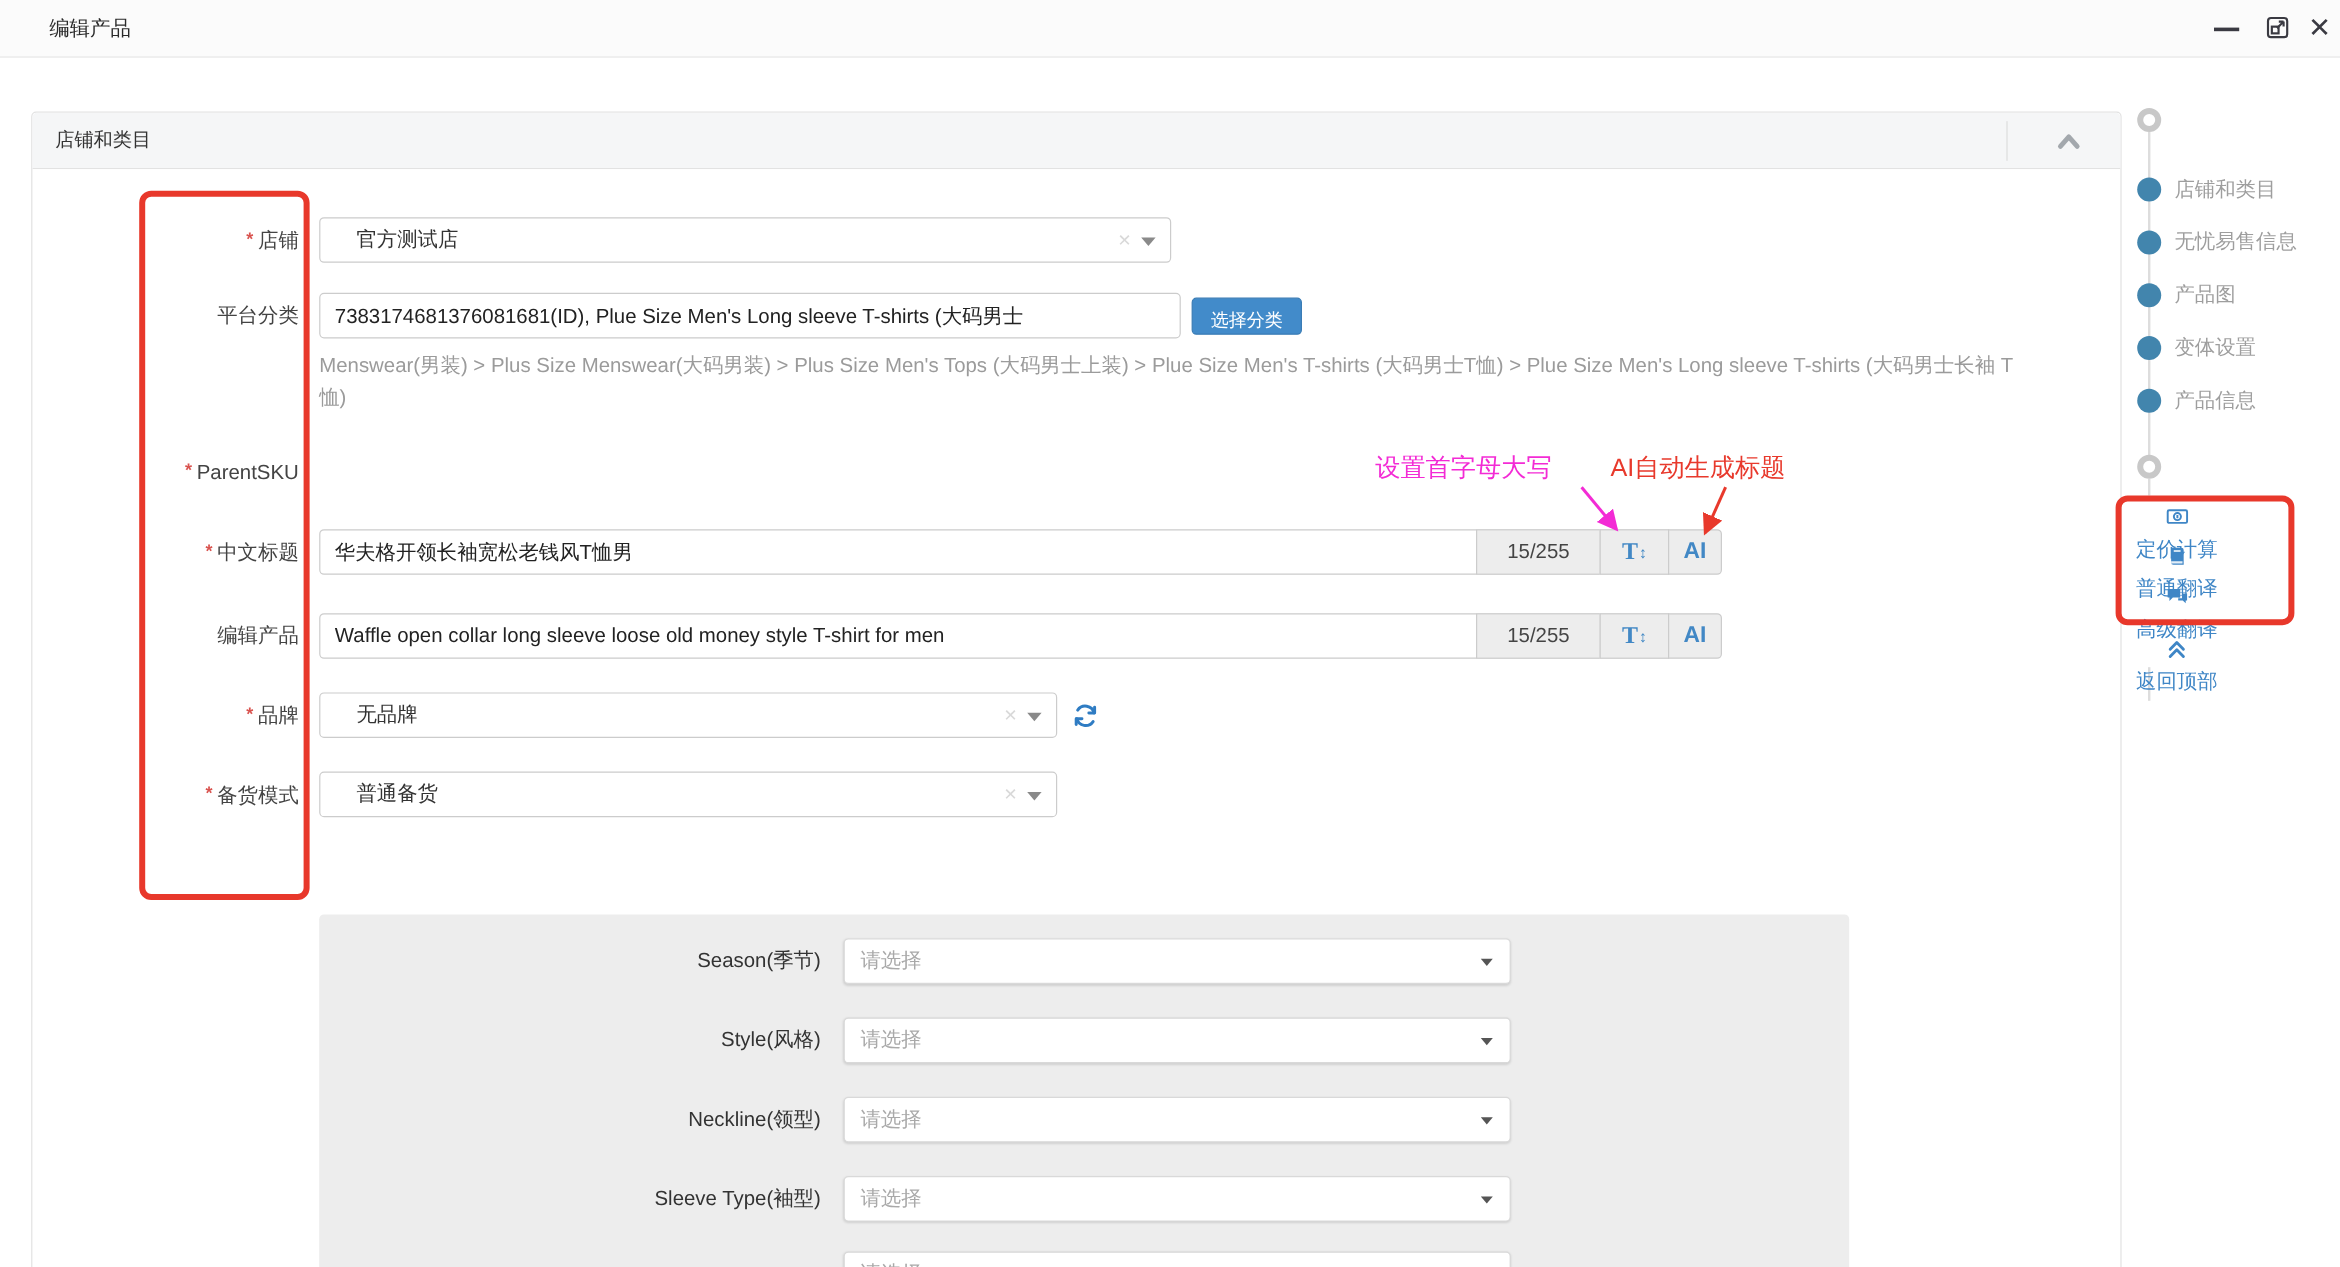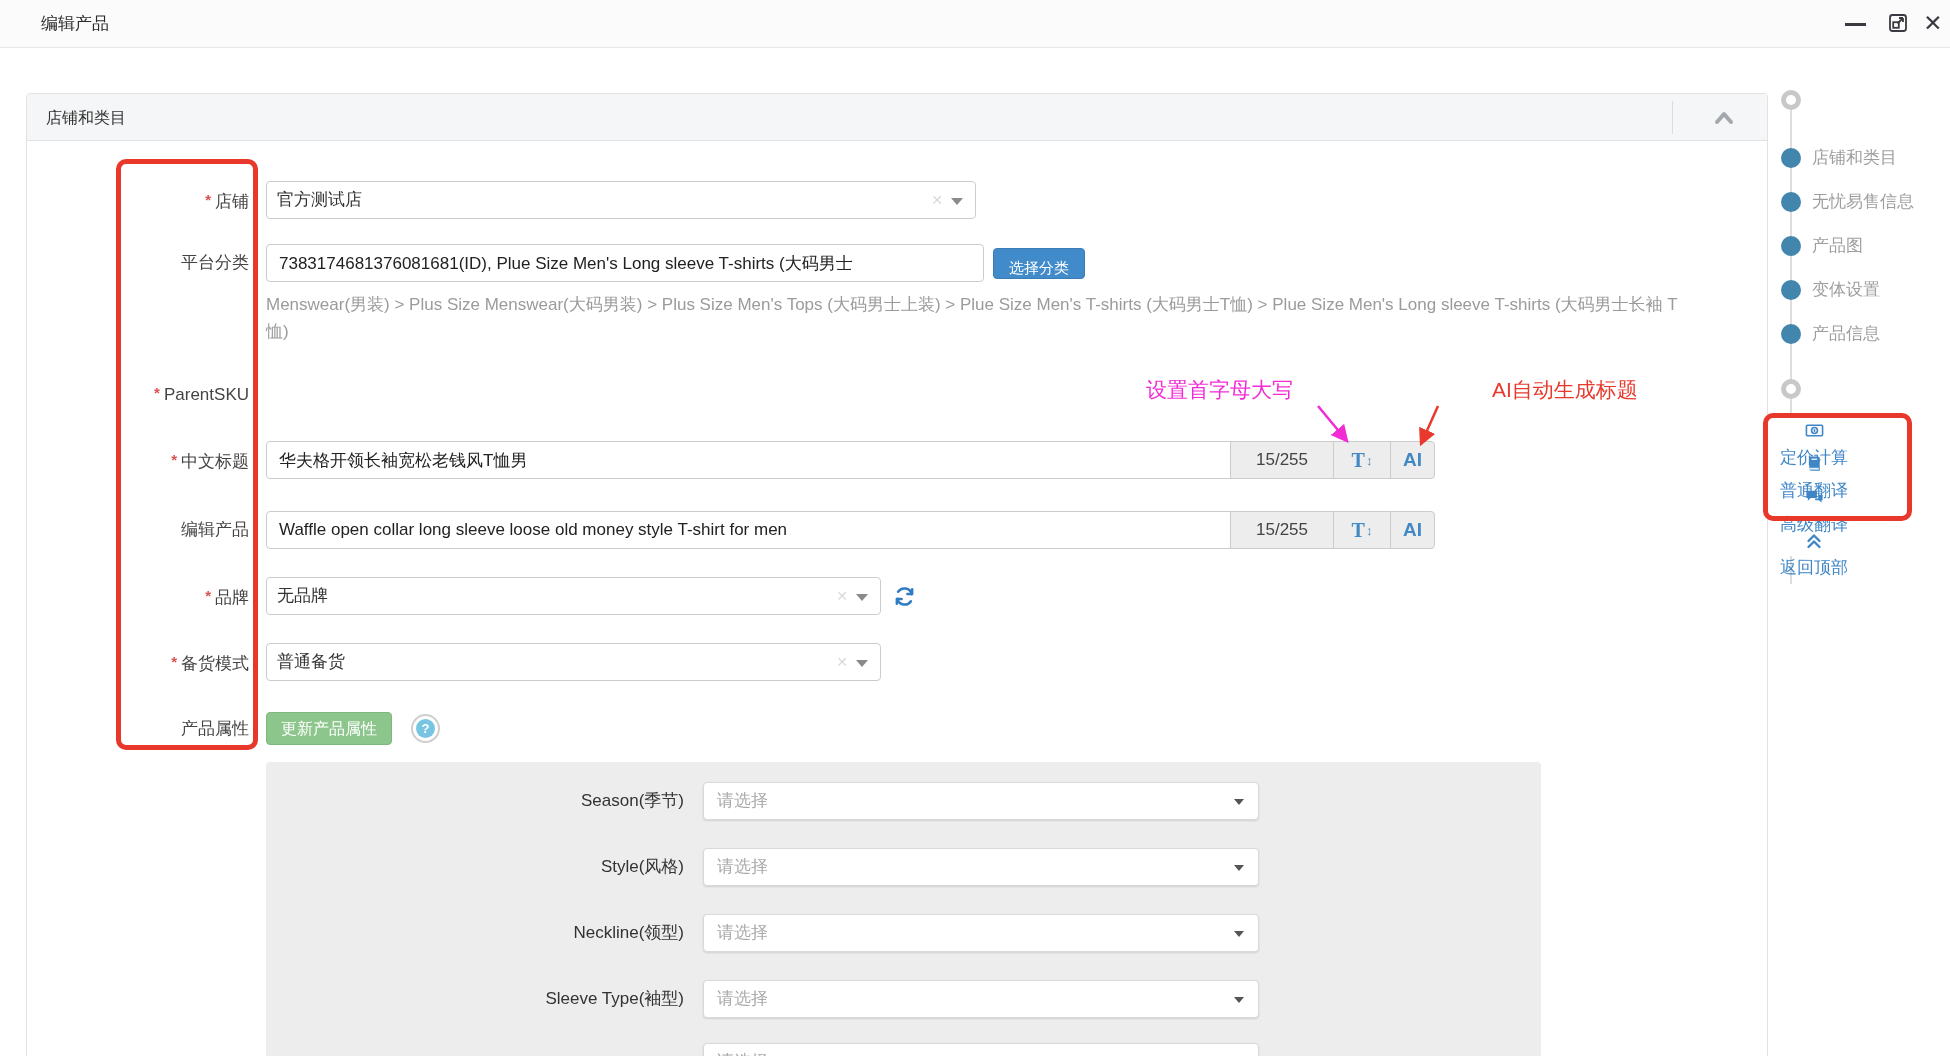--- a/index.html
+++ b/index.html
@@ -19,21 +19,21 @@
   .section-title { position:absolute; left:19px; top:0; line-height:47px; font-size:16px; color:#333; }
   .header-divider { position:absolute; right:94px; top:7px; height:33px; width:1px; background:#dcdcdc; }
   .collapse-btn { position:absolute; right:28px; top:13px; width:30px; height:22px; cursor:pointer; }
 
   
   .f-row { position:absolute; left:0; height:38px; }
   .f-label { position:absolute; left:0; width:222px; text-align:right; line-height:38px; font-size:17px; color:#444; white-space:nowrap; }
   .req { color:#d9534f; font-weight:bold; margin-right:4px; font-size:15px; vertical-align:2px; }
   .field { position:absolute; left:239px; top:0; }
 
-  .sel { position:relative; height:38px; background:#fff; border:1px solid #ccc; border-radius:4px; font-size:17px; color:#333; line-height:36px; padding-left:10px; cursor:pointer; }
+  .sel { position:relative; height:38px; background:#fff; border:1px solid #ccc; border-radius:4px; font-size:17px; color:#333; line-height:36px; padding-left:30px; cursor:pointer; }
   .clear-x { position:absolute; right:32px; top:0; line-height:36px; color:#d9d9d9; font-size:14px; font-weight:bold; }
   .caret { position:absolute; right:12px; top:16px; width:0; height:0; border-left:6px solid transparent; border-right:6px solid transparent; border-top:7px solid #8a8a8a; }
 
   .inp { height:38px; background:#fff; border:1px solid #ccc; border-radius:4px; font-size:17px; color:#222; padding:0 12px; font-family:inherit; }
 
   .btn-blue { height:31px; padding:4px 15px; background:#428bca; border:1px solid #3a7cb5; border-radius:4px; color:#fff; font-size:15px; line-height:29px; cursor:pointer; font-family:inherit; }
   .breadcrumb { position:absolute; left:239px; top:197px; width:1432px; font-size:17px; line-height:27px; color:#9b9b9b; }
 
   .group { position:absolute; left:239px; top:0; display:flex; height:54px; }
   .group input { width:965px; height:38px; border:1px solid #ccc; border-radius:4px 0 0 4px; font-size:17px; color:#222; padding:0 12px; font-family:inherit; }
@@ -166,27 +166,20 @@
 
     <div class="f-row" style="top:549px; width:100%;">
       <div class="f-label"><span class="req">*</span><span>备货模式</span></div>
       <div class="field sel" style="width:615px;">
         <span>普通备货</span>
         <span class="clear-x">✕</span>
         <span class="caret"></span>
       </div>
     </div>
 
-    <div class="f-row" style="top:618px; width:100%;">
-      <div class="f-label" style="line-height:33px;"><span>产品属性</span></div>
-      <button class="field btn-green" style="left:239px;">更新产品属性</button>
-      <div class="help" style="left:384px;">
-        <div class="help-inner">?</div>
-      </div>
-    </div>
 
     <div class="attr-panel">
       <div class="a-row" style="top:20px;">
         <div class="a-label">Season(季节)</div>
         <div class="a-sel"><span>请选择</span><span class="a-caret"></span></div>
       </div>
       <div class="a-row" style="top:86px;">
         <div class="a-label">Style(风格)</div>
         <div class="a-sel"><span>请选择</span><span class="a-caret"></span></div>
       </div>
@@ -249,21 +242,21 @@
     <svg width="18" height="18" viewBox="0 0 18 18" fill="none" stroke="#3f86c6" stroke-width="2.4" stroke-linecap="round" stroke-linejoin="round">
       <polyline points="3.5,9 9,3.5 14.5,9"></polyline>
       <polyline points="3.5,15 9,9.5 14.5,15"></polyline>
     </svg>
     <span>返回顶部</span>
   </div>
 
   <div class="red-rect" style="left:116px; top:159px; width:142px; height:591px;"></div>
   <div class="red-rect" style="left:1763px; top:413px; width:149px; height:108px;"></div>
   <div class="note" style="left:1146px; top:376px; color:#f32bd5;">设置首字母大写</div>
-  <div class="note" style="left:1492px; top:376px; color:#e8392c;">AI自动生成标题</div>
+  <div class="note" style="left:1342px; top:376px; color:#e8392c;">AI自动生成标题</div>
   <svg class="overlay-svg">
     <defs>
       <marker id="ah-pink" markerWidth="9" markerHeight="9" refX="6" refY="3.5" orient="auto">
         <path d="M0,0 L7,3.5 L0,7 z" fill="#f32bd5"></path>
       </marker>
       <marker id="ah-red" markerWidth="9" markerHeight="9" refX="6" refY="3.5" orient="auto">
         <path d="M0,0 L7,3.5 L0,7 z" fill="#e8392c"></path>
       </marker>
     </defs>
     <line x1="1318" y1="406" x2="1347" y2="441" stroke="#f32bd5" stroke-width="2.5" marker-end="url(#ah-pink)"></line>

